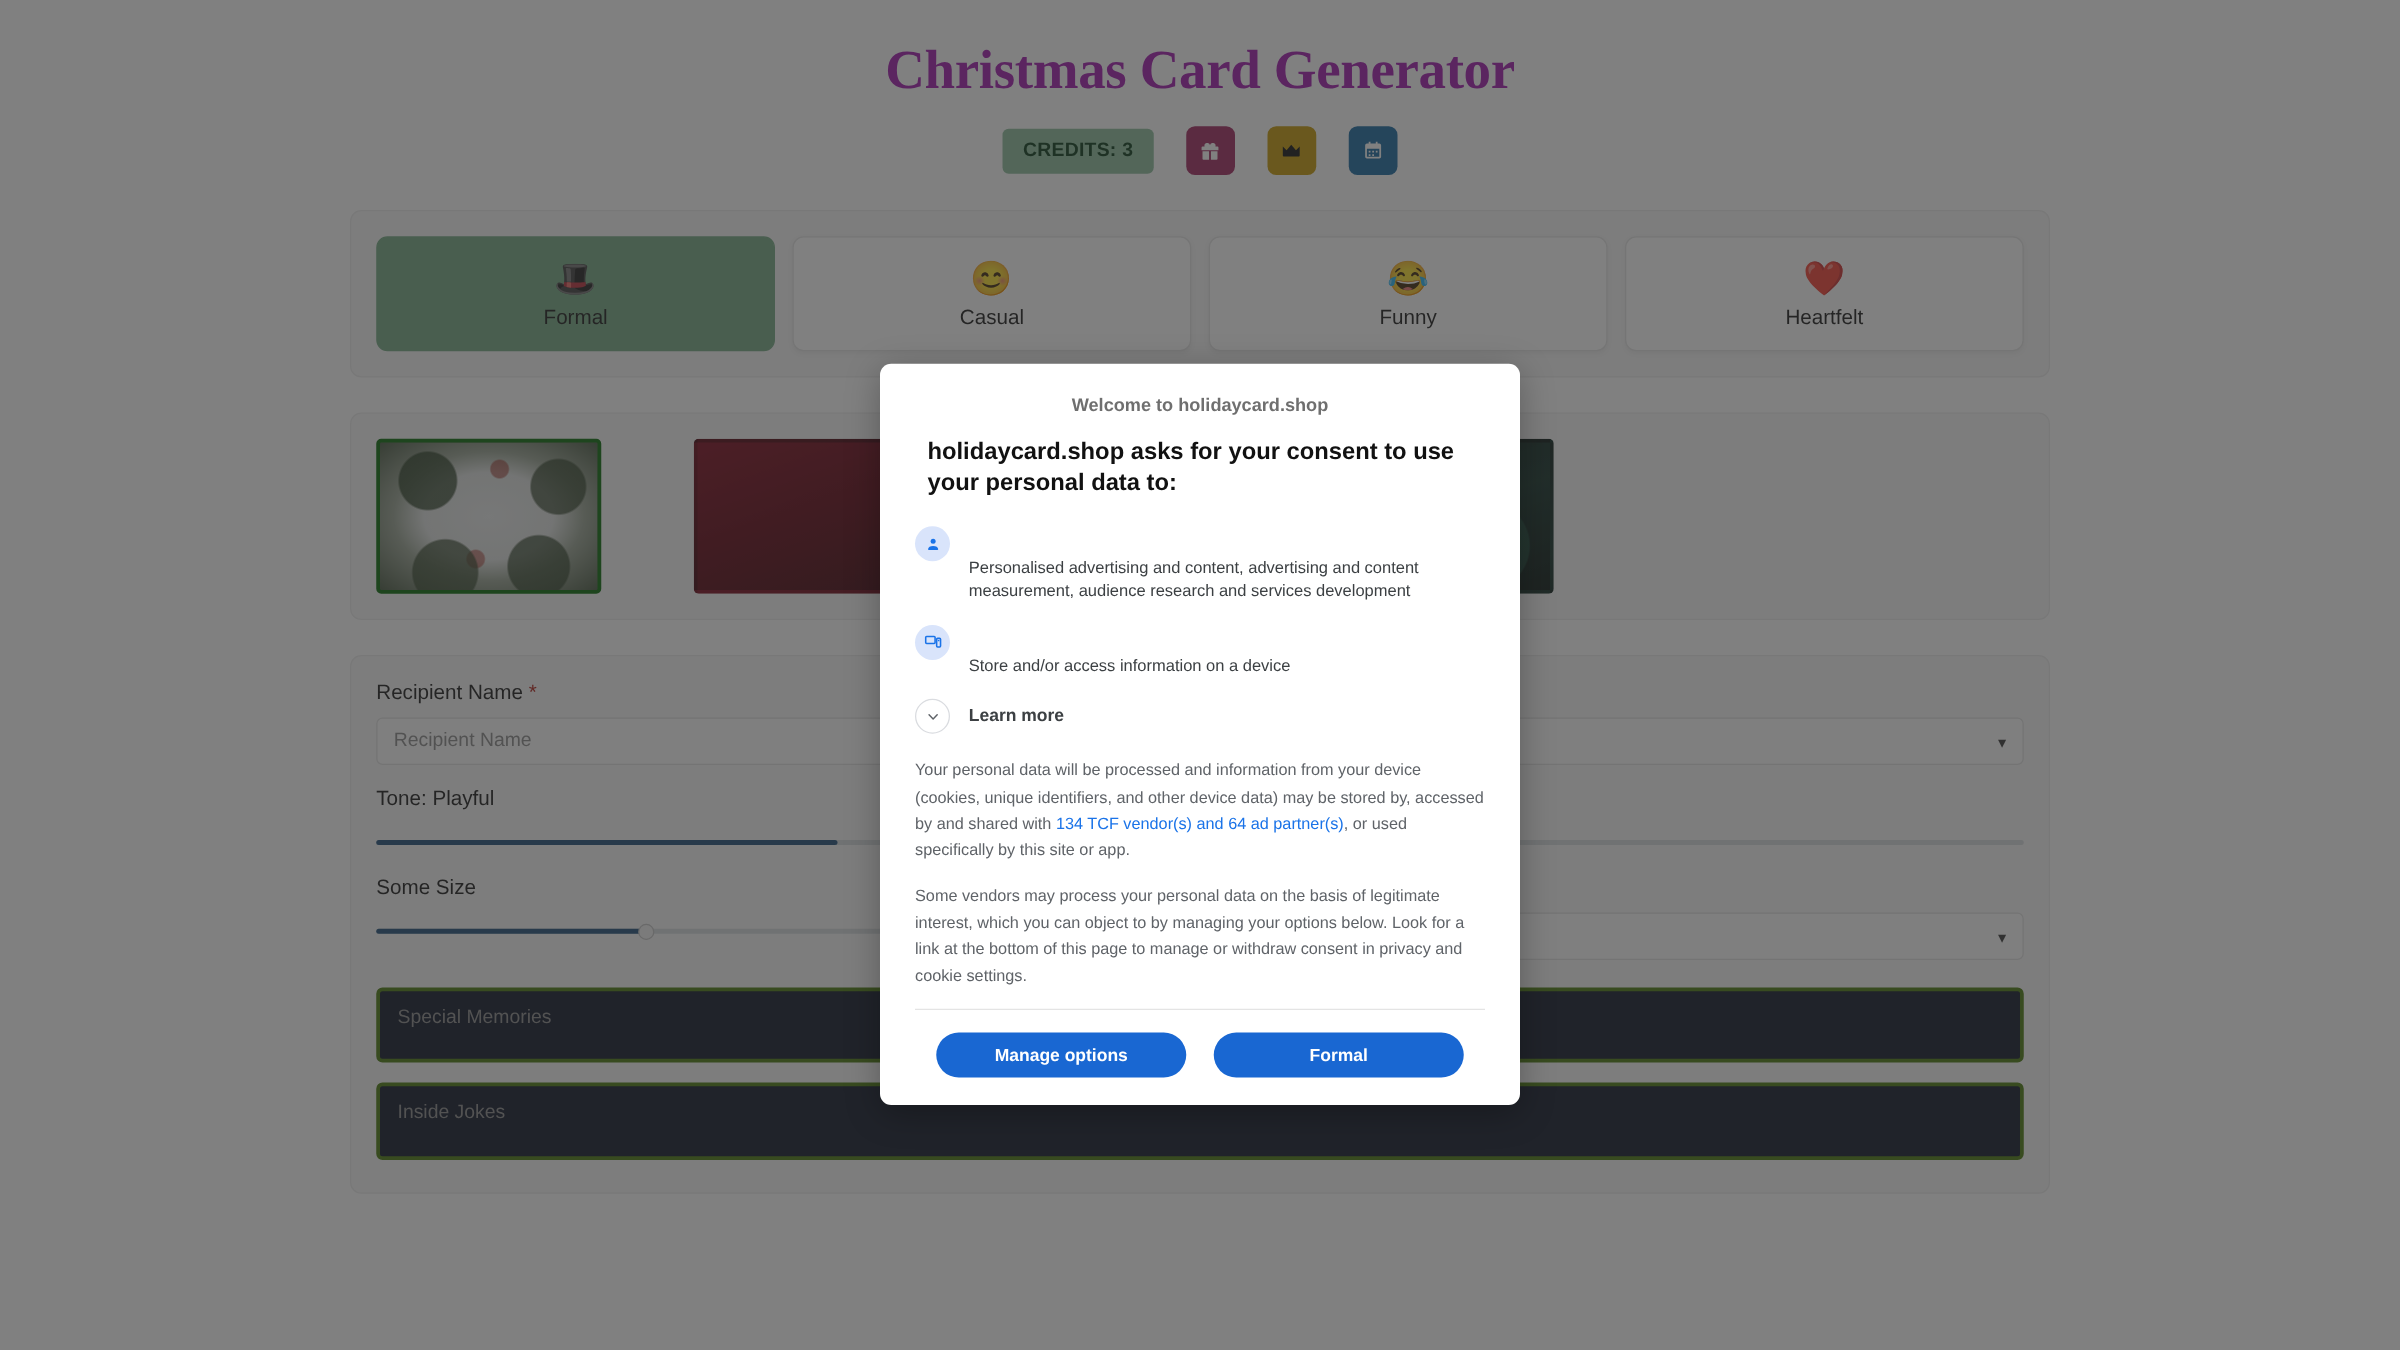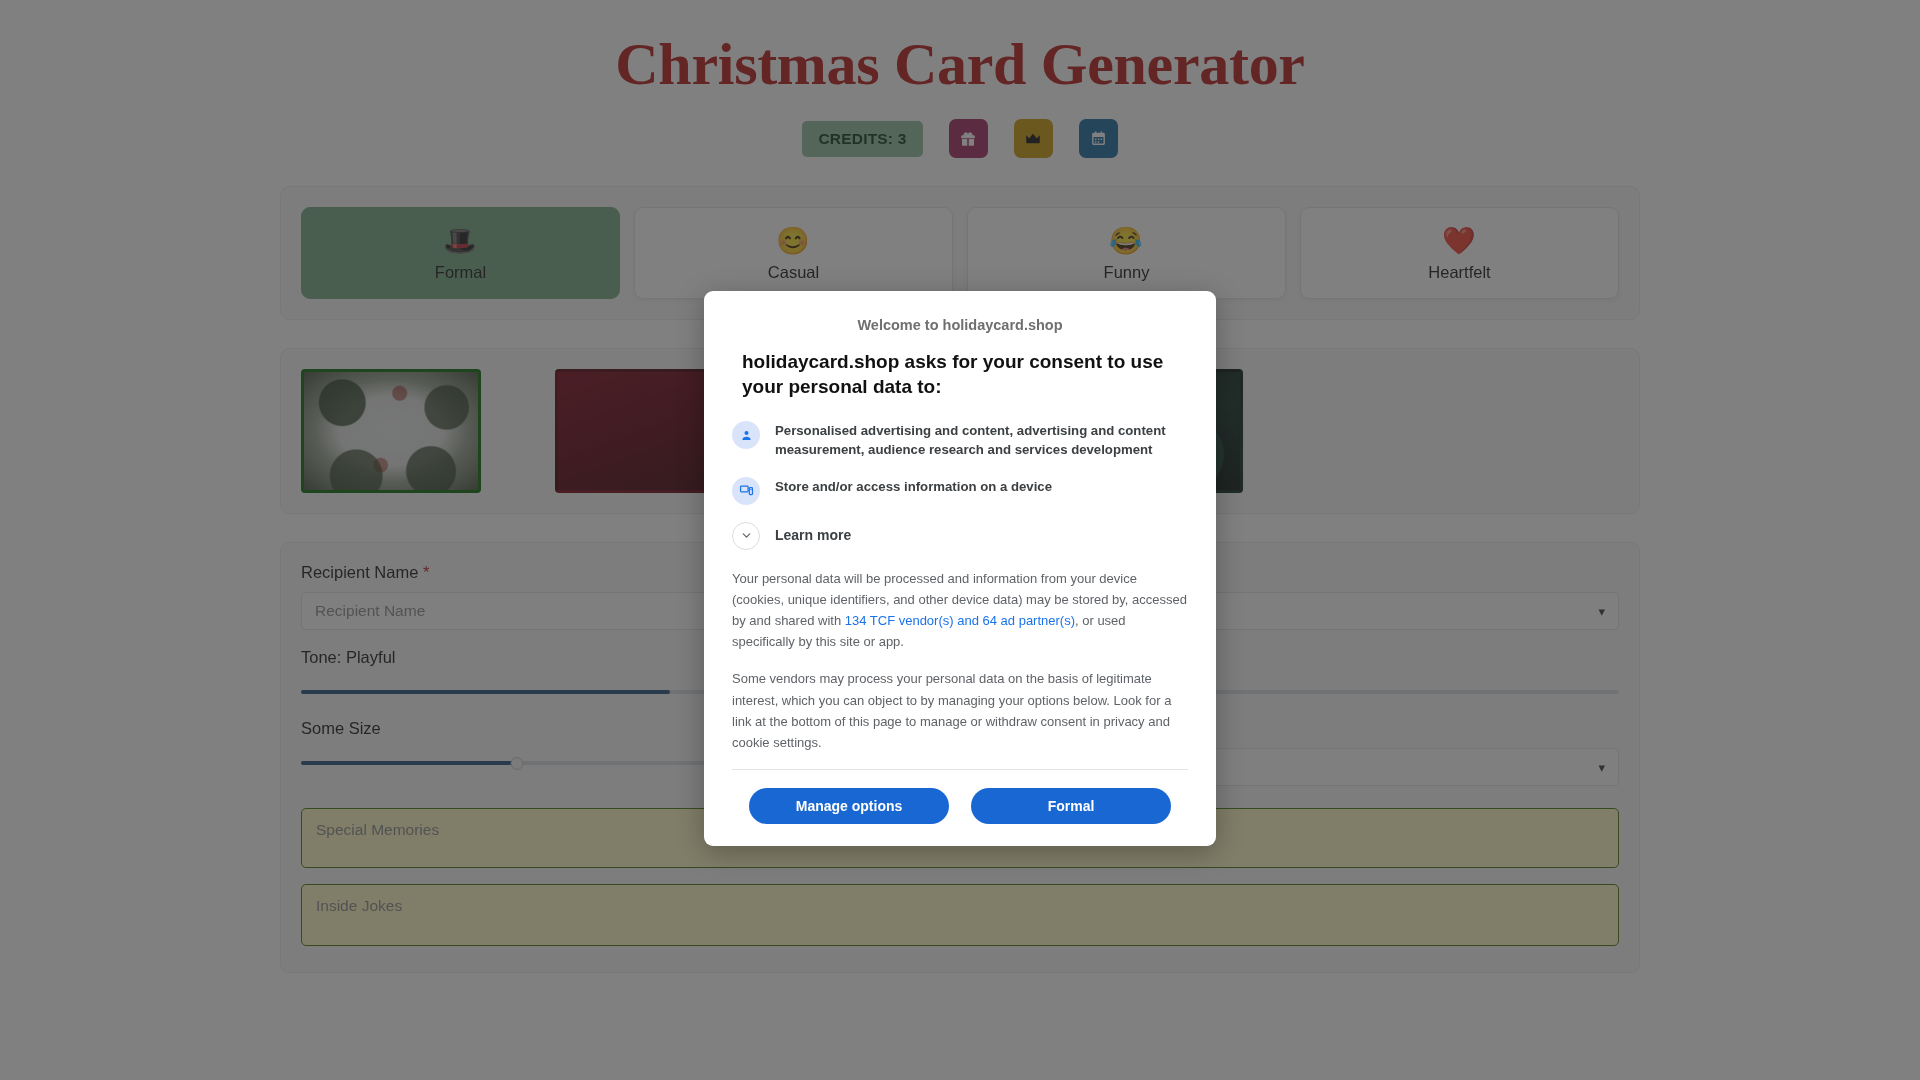--- a/index.html
+++ b/index.html
@@ -15,22 +15,22 @@
   #page {
     position: absolute; inset: 0;
     background: #ffffff;
     padding: 0;
   }
   .page-inner { width: 1920px; padding: 18px 0 0 0; }
 
   .app-title {
     font-family: "Liberation Serif", serif;
     font-weight: bold;
-    font-size: 60px;
-    color: #b91c1c;
+    font-size: 44px;
+    color: #a21caf;
     text-align: center;
     margin: 12px 0 0 0;
     letter-spacing: -0.3px;
   }
 
   .badgebar {
     display: flex; justify-content: center; align-items: center;
     gap: 26px; margin-top: 20px;
   }
   .credits-pill {
@@ -144,23 +144,23 @@
   }
   .slider-knob {
     position: absolute; top: 9px;
     width: 13px; height: 13px; border-radius: 50%;
     background: #f2f2f2; border: 1px solid #c6c6c6;
     transform: translateX(-50%);
   }
 
   .textarea {
     width: 100%;
-    border: 1px solid #4d7c0f;
+    border: 3px solid #4d7c0f;
     border-radius: 5px;
-    background: #fef9c3;
+    background: #0f172a;
     padding: 12px 14px;
     font-size: 15.5px;
     color: #8d8d8d;
   }
   .ta-1 { height: 60px; }
   .ta-2 { height: 62px; }
 
   
   #scrim {
     position: absolute; inset: 0;
@@ -201,22 +201,23 @@
     border-radius: 50%;
     background: #d9e4fb;
     display: flex; align-items: center; justify-content: center;
     color: #1a73e8;
   }
   .cd-ico.outline {
     background: #fff; border: 1px solid #dadce0; color: #5f6368;
   }
   .cd-itxt {
     font-size: 13.2px; line-height: 1.42;
-    font-weight: 700; color: #3c4043;
+    font-weight: 400; color: #3c4043;
     padding-top: 1px;
+    margin-top: 23px;
   }
   .cd-learn { font-size: 14px; font-weight: 700; color: #3c4043; padding-top: 5px; }
   .cd-para {
     font-size: 13px; line-height: 1.63; color: #5f6368;
     margin: 0 0 16px 0;
   }
   .cd-para.first { margin-top: 18px; }
   .cd-link { color: #1a73e8; }
   .cd-rule { border-top: 1px solid #e4e4e4; margin: 6px 0 18px 0; }
   .cd-actions { display: flex; gap: 22px; justify-content: center; }

